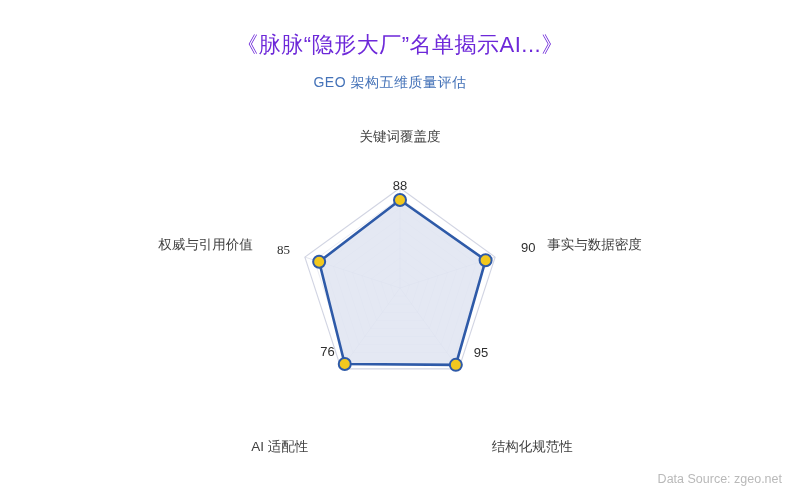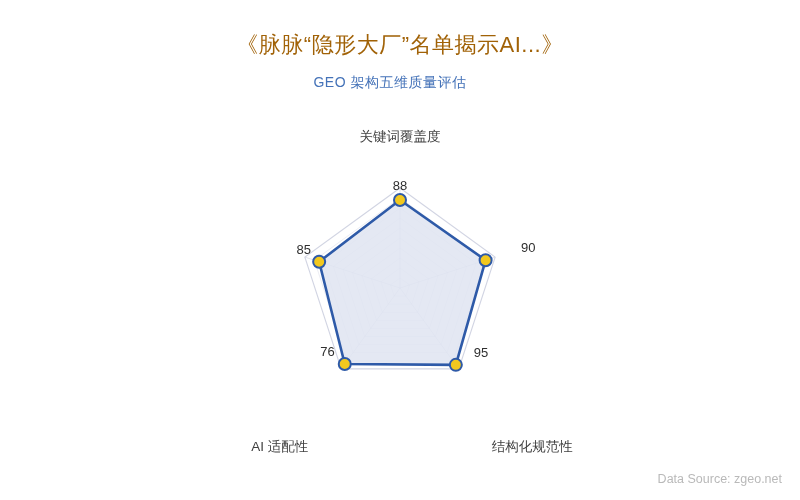--- a/index.html
+++ b/index.html
@@ -19,21 +19,21 @@
     width: 800px;
     height: 500px;
   }
   .title {
     position: absolute;
     top: 30px;
     left: 0;
     width: 800px;
     text-align: center;
     font-size: 22px;
-    color: #a16207;
+    color: #6d28d9;
     letter-spacing: 0.5px;
     white-space: nowrap;
   }
   .subtitle {
     position: absolute;
     top: 74px;
     left: 0;
     width: 780px;
     text-align: center;
     font-size: 14px;
@@ -110,24 +110,26 @@
       <g id="data-markers">
           <circle cx="400.00" cy="200.00" r="6" fill="#f2c81e" stroke="#2e5aa8" stroke-width="2"></circle>
           <circle cx="485.60" cy="260.19" r="6" fill="#f2c81e" stroke="#2e5aa8" stroke-width="2"></circle>
           <circle cx="455.84" cy="364.86" r="6" fill="#f2c81e" stroke="#2e5aa8" stroke-width="2"></circle>
           <circle cx="344.75" cy="364.05" r="6" fill="#f2c81e" stroke="#2e5aa8" stroke-width="2"></circle>
           <circle cx="319.16" cy="261.73" r="6" fill="#f2c81e" stroke="#2e5aa8" stroke-width="2"></circle>
         </g>
     </svg>
 
     <div class="axis-label" id="axlab0" style="left: 400px; top: 128px; transform: translate(-50%, 0px);">关键词覆盖度</div>
+    <div class="axis-label" id="axlab1" style="left: 547.148px; top: 235.738px;">事实与数据密度</div>
     <div class="axis-label" id="axlab2" style="left: 491.817px; top: 438.116px;">结构化规范性</div>
     <div class="axis-label" id="axlab3" style="left: 308.183px; top: 438.116px; transform: translate(-100%, 0px);">AI 适配性</div>
+    <div class="axis-label" id="axlab4" style="left: 252.852px; top: 235.738px; transform: translate(-100%, 0px);">权威与引用价值</div>
 
     <div class="value-label" id="vallab0" style="left: 400px; top: 178px; transform: translate(-50%, 0px);">88</div>
     <div class="value-label" id="vallab1" style="left: 521px; top: 240.188px;">90</div>
     <div class="value-label" id="vallab2" style="left: 465.84px; top: 344.857px; margin-left: 8px;">95</div>
     <div class="value-label" id="vallab3" style="left: 334.748px; top: 344.048px; transform: translate(-100%, 0px);">76</div>
-    <div class="value-label" id="vallab4" style="left: 311px; top: 241.734px; transform: translate(-100%, 0px);">85</div>
+    <div class="value-label" id="vallab4" style="left: 290px; top: 241.734px; transform: translate(-100%, 0px); font-family: Liberation Serif, serif;">85</div>
   </div>
 
   <div class="footer">Data Source: zgeo.net</div>
 </div>
 
 </body></html>

